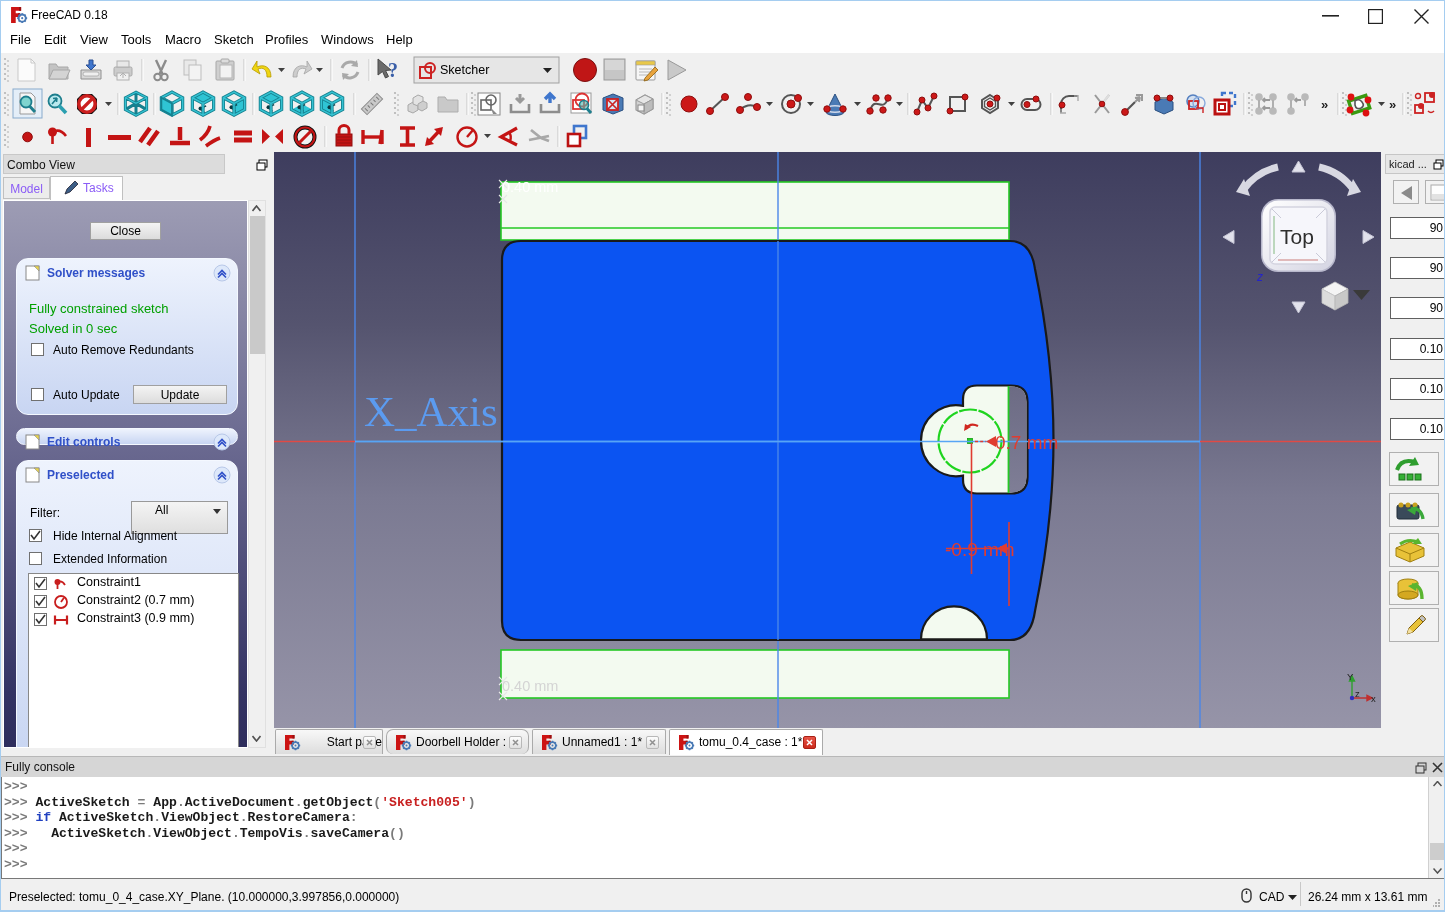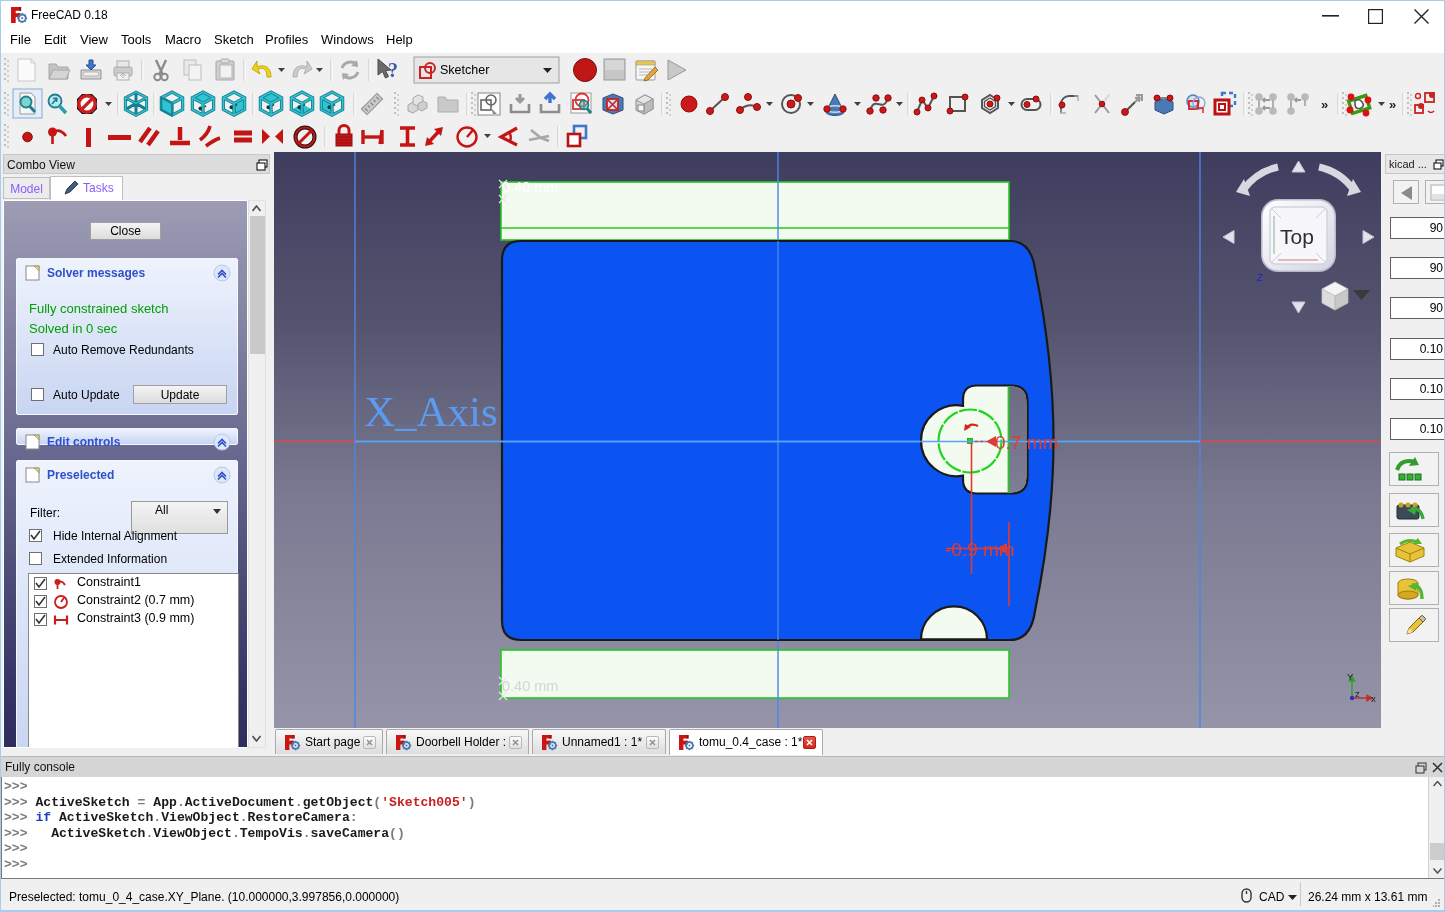--- a/index.html
+++ b/index.html
@@ -16,26 +16,26 @@
 #menubar { position:absolute; left:0; top:27px; width:1443px; height:26px; background:#ffffff; font-size:13px; color:#000; }
 #menubar span { position:absolute; top:5px; }
 
 
 #tb1 { position:absolute; left:0; top:53px; width:1443px; height:35px; background:#f0f0f0; }
 #tb2 { position:absolute; left:0; top:88px; width:1443px; height:33px; background:#f0f0f0; }
 #tb3 { position:absolute; left:0; top:121px; width:1443px; height:31px; background:#f0f0f0; }
 
 
 #combo { position:absolute; left:0; top:152px; width:273px; height:601px; background:#f0f0f0; }
-#combohdr { position:absolute; left:2px; top:2px; width:267px; height:20px; background:#dcdcdc; border:1px solid #c8c8c8; font-size:12px; color:#111; }
+#combohdr { position:absolute; left:2px; top:2px; width:222px; height:20px; background:#dcdcdc; border:1px solid #c8c8c8; font-size:12px; color:#111; }
 .tab { position:absolute; font-size:12px; color:#8b5cf6; }
 #taskpanel { position:absolute; left:2px; top:48px; width:245px; height:548px; overflow:hidden;
   background:linear-gradient(#9d9cb4, #6a6990 45%, #343363 90%, #2e2d5c); border:1px solid #ffffff; }
 #pscroll { position:absolute; left:247px; top:48px; width:18px; height:548px; background:#f0f0f0; border:1px solid #e0e0e0; }
-.pbox { position:absolute; left:12px; width:222px; background:linear-gradient(#eef3fd,#c8d5f2); border:1px solid #f4f8ff; border-radius:2px; }
+.pbox { position:absolute; left:12px; width:222px; background:linear-gradient(#eef3fd,#c8d5f2); border:1px solid #f4f8ff; border-radius:12px; }
 .pboxtitle { font-weight:bold; color:#3050c8; font-size:12px; }
 .chk { display:inline-block; width:13px; height:13px; background:#fff; border:1px solid #707070; vertical-align:-2px; }
 button.btn { background:linear-gradient(#f4f4f4,#dcdcdc); border:1px solid #a0a0a0; font-size:12px; font-family:"Liberation Sans",sans-serif; }
 
 
 #viewport { position:absolute; left:273px; top:152px; width:1107px; height:576px;
   background:linear-gradient(#3e3d5e, #55546f 30%, #7b7a92 60%, #9694a8 100%); overflow:hidden; }
 
 
 #kicad { position:absolute; left:1380px; top:152px; width:65px; height:601px; background:#f0f0f0;padding-left:12px; }
@@ -920,34 +920,34 @@
   <div class="kbtn" style="left:8px;top:456px;width:50px;height:34px;">
     <svg class="abs" style="left:13px;top:5px" width="24" height="24" viewBox="0 0 24 24">
         <path d="M4 20 L6 14 L16 4 L20 8 L10 18 Z" fill="#e8c238" stroke="#806010"></path>
         <path d="M4 20 L6 14 L10 18 Z" fill="#f4e0a0"></path>
         <path d="M16 4 L20 8 L22 6 Q 23 5 22 4 L20 2 Q 19 1 18 2 Z" fill="#c0c0c0" stroke="#806010"></path>
       </svg>
   </div>
 </div>
 
 <div id="tabbar">
-  <div class="mtab" style="left:1px;width:108px;padding:5px 0 0 29px;"><svg class="abs" style="left:8px;top:5px" width="17" height="16" viewBox="0 0 17 16">
+  <div class="mtab" style="left:1px;width:108px;padding:5px 0 0 29px;text-align:right;"><svg class="abs" style="left:8px;top:5px" width="17" height="16" viewBox="0 0 17 16">
         <path d="M1 0 L10.5 0 L10.5 3.6 L5.4 3.6 L5.4 5.8 L9.6 5.8 L9.6 9.4 L5.4 9.4 L5.4 15 L1 15 Z" fill="#cc1414"></path>
         <path d="M8.5 0 L10.5 0 L10.5 3.6 L8.5 3.6 Z M7.6 5.8 L9.6 5.8 L9.6 9.4 L7.6 9.4 Z" fill="#991010"></path>
         <g stroke="#4a7ab5" fill="#4a7ab5">
           <circle cx="11.5" cy="10.5" r="3.4" fill="none" stroke-width="1.8"></circle>
           <circle cx="11.5" cy="10.5" r="1" stroke="none"></circle>
           <path d="M11.5 5.8 l0 2 M11.5 13.2 l0 2 M6.8 10.5 l2 0 M14.2 10.5 l2 0 M8.2 7.2 l1.4 1.4 M13.4 12.4 l1.4 1.4 M14.8 7.2 l-1.4 1.4 M9.6 12.4 l-1.4 1.4" stroke-width="1.5" fill="none"></path>
         </g>
       </svg>Start page<span style="position:absolute;right:6px;top:6px;width:13px;height:13px;background:linear-gradient(#fdfdfd,#e0e0e0);border:1px solid #b8b8b8;border-radius:2px;">
         <svg style="position:absolute;left:2px;top:2px" width="7" height="7">
           <path d="M1 1 L6 6 M6 1 L1 6" stroke="#909090" stroke-width="1.5"></path>
         </svg>
       </span></div>
-  <div class="mtab" style="left:112px;width:143px;padding:5px 0 0 29px;"><svg class="abs" style="left:8px;top:5px" width="17" height="16" viewBox="0 0 17 16">
+  <div class="mtab" style="left:112px;width:143px;padding:5px 0 0 29px;border-radius:7px;"><svg class="abs" style="left:8px;top:5px" width="17" height="16" viewBox="0 0 17 16">
         <path d="M1 0 L10.5 0 L10.5 3.6 L5.4 3.6 L5.4 5.8 L9.6 5.8 L9.6 9.4 L5.4 9.4 L5.4 15 L1 15 Z" fill="#cc1414"></path>
         <path d="M8.5 0 L10.5 0 L10.5 3.6 L8.5 3.6 Z M7.6 5.8 L9.6 5.8 L9.6 9.4 L7.6 9.4 Z" fill="#991010"></path>
         <g stroke="#4a7ab5" fill="#4a7ab5">
           <circle cx="11.5" cy="10.5" r="3.4" fill="none" stroke-width="1.8"></circle>
           <circle cx="11.5" cy="10.5" r="1" stroke="none"></circle>
           <path d="M11.5 5.8 l0 2 M11.5 13.2 l0 2 M6.8 10.5 l2 0 M14.2 10.5 l2 0 M8.2 7.2 l1.4 1.4 M13.4 12.4 l1.4 1.4 M14.8 7.2 l-1.4 1.4 M9.6 12.4 l-1.4 1.4" stroke-width="1.5" fill="none"></path>
         </g>
       </svg>Doorbell Holder : 1<span style="position:absolute;right:6px;top:6px;width:13px;height:13px;background:linear-gradient(#fdfdfd,#e0e0e0);border:1px solid #b8b8b8;border-radius:2px;">
         <svg style="position:absolute;left:2px;top:2px" width="7" height="7">
           <path d="M1 1 L6 6 M6 1 L1 6" stroke="#909090" stroke-width="1.5"></path>

